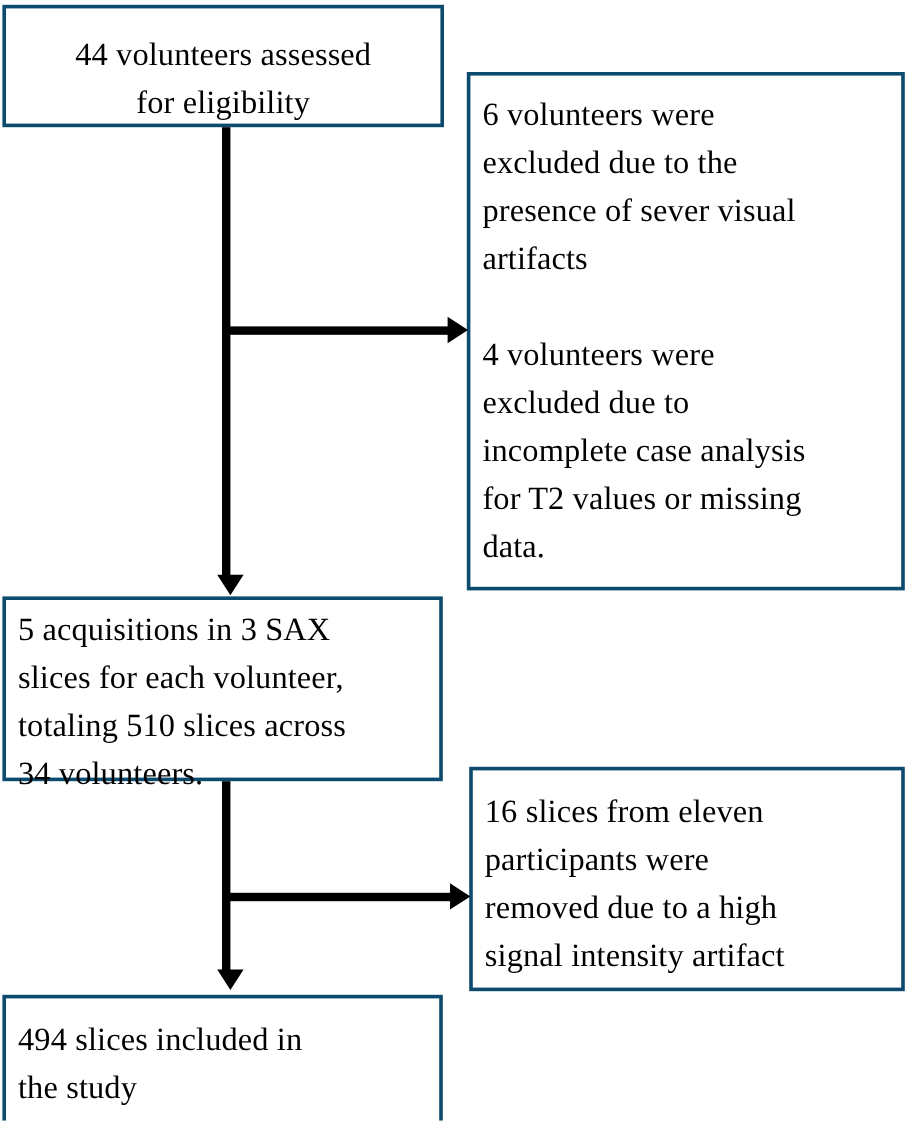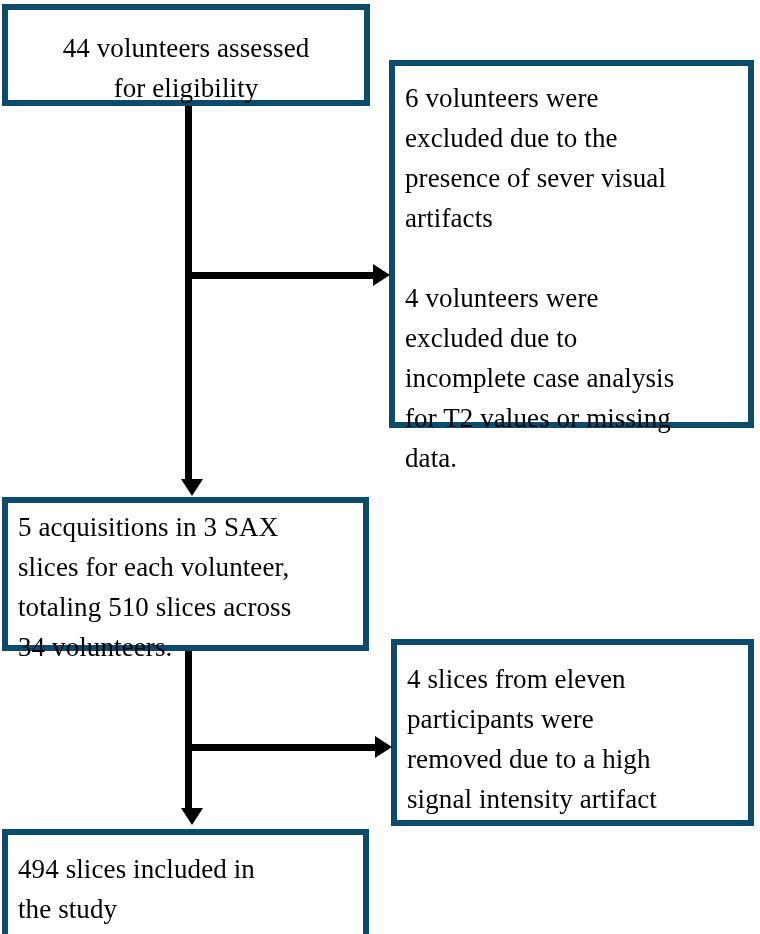--- a/index.html
+++ b/index.html
@@ -15,36 +15,36 @@
     position: relative;
     width: 760px;
     height: 934px;
     background: #ffffff;
     overflow: hidden;
   }
   .node {
     position: absolute;
     box-sizing: border-box;
     background: #ffffff;
-    border: 6px solid #0c4a6e;
+    border: 3px solid #0c4a6e;
   }
   .node-text {
     font-size: 27px;
     line-height: 40px;
     letter-spacing: 0.1px;
     white-space: pre-line;
   }
   .align-center { text-align: center; }
   .align-left   { text-align: left; }
 
   
   #node-assessed   { left: 2px;   top: 4px;   width: 368px; height: 102px; }
   #node-assessed .node-text { padding: 18px 10px 0 10px; }
 
-  #node-excluded   { left: 389px; top: 60px;  width: 365px; height: 368px; }
+  #node-excluded   { left: 389px; top: 60px;  width: 365px; height: 432px; }
   #node-excluded .node-text { padding: 12px 6px 0 10px; }
 
   #node-acquisitions { left: 2px;  top: 497px; width: 367px; height: 154px; }
   #node-acquisitions .node-text { padding: 4px 4px 0 10px; }
 
   #node-removed    { left: 391px; top: 639px; width: 363px; height: 187px; }
   #node-removed .node-text { padding: 14px 6px 0 10px; }
 
   #node-included   { left: 2px;   top: 829px; width: 367px; height: 123px; }
   #node-included .node-text { padding: 14px 4px 0 10px; }
@@ -112,21 +112,21 @@
   </div>
 
   <div class="node" id="node-acquisitions">
     <div class="node-text align-left">5 acquisitions in 3 SAX
 slices for each volunteer,
 totaling 510 slices across
 34 volunteers.</div>
   </div>
 
   <div class="node" id="node-removed">
-    <div class="node-text align-left">4 slices from eleven
+    <div class="node-text align-left">16 slices from eleven
 participants were
 removed due to a high
 signal intensity artifact</div>
   </div>
 
   <div class="node" id="node-included">
     <div class="node-text align-left">494 slices included in
 the study</div>
   </div>
 

